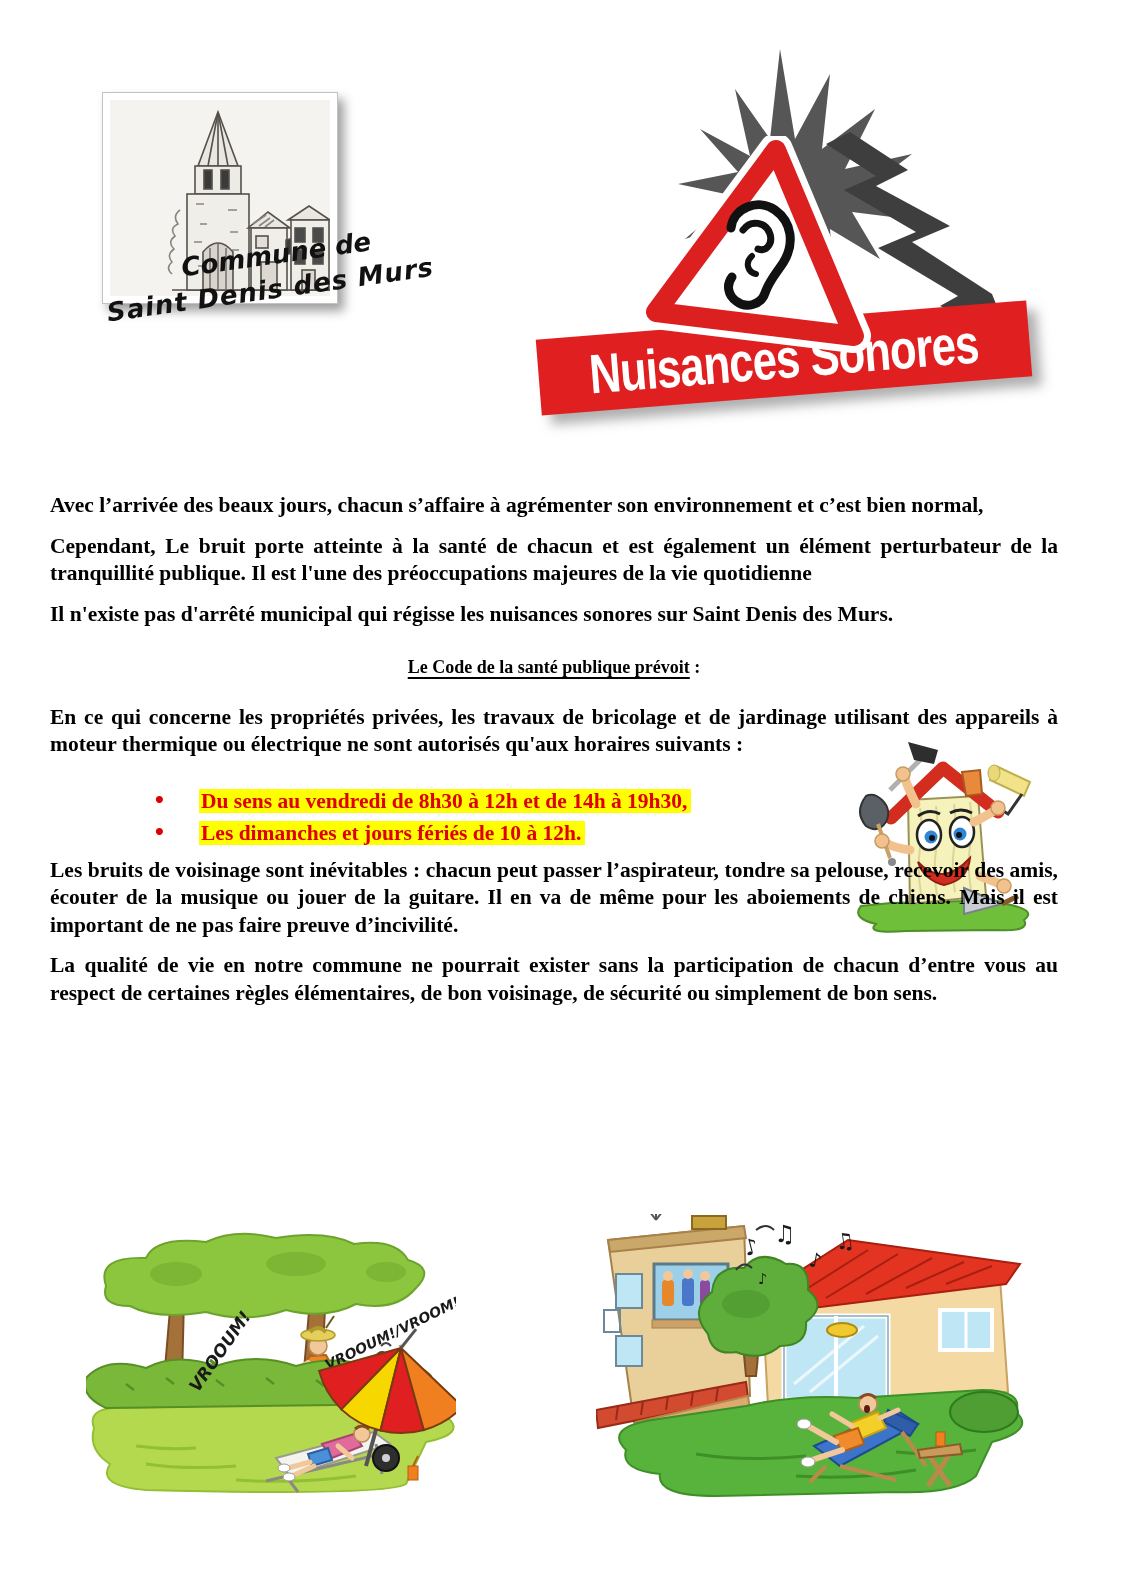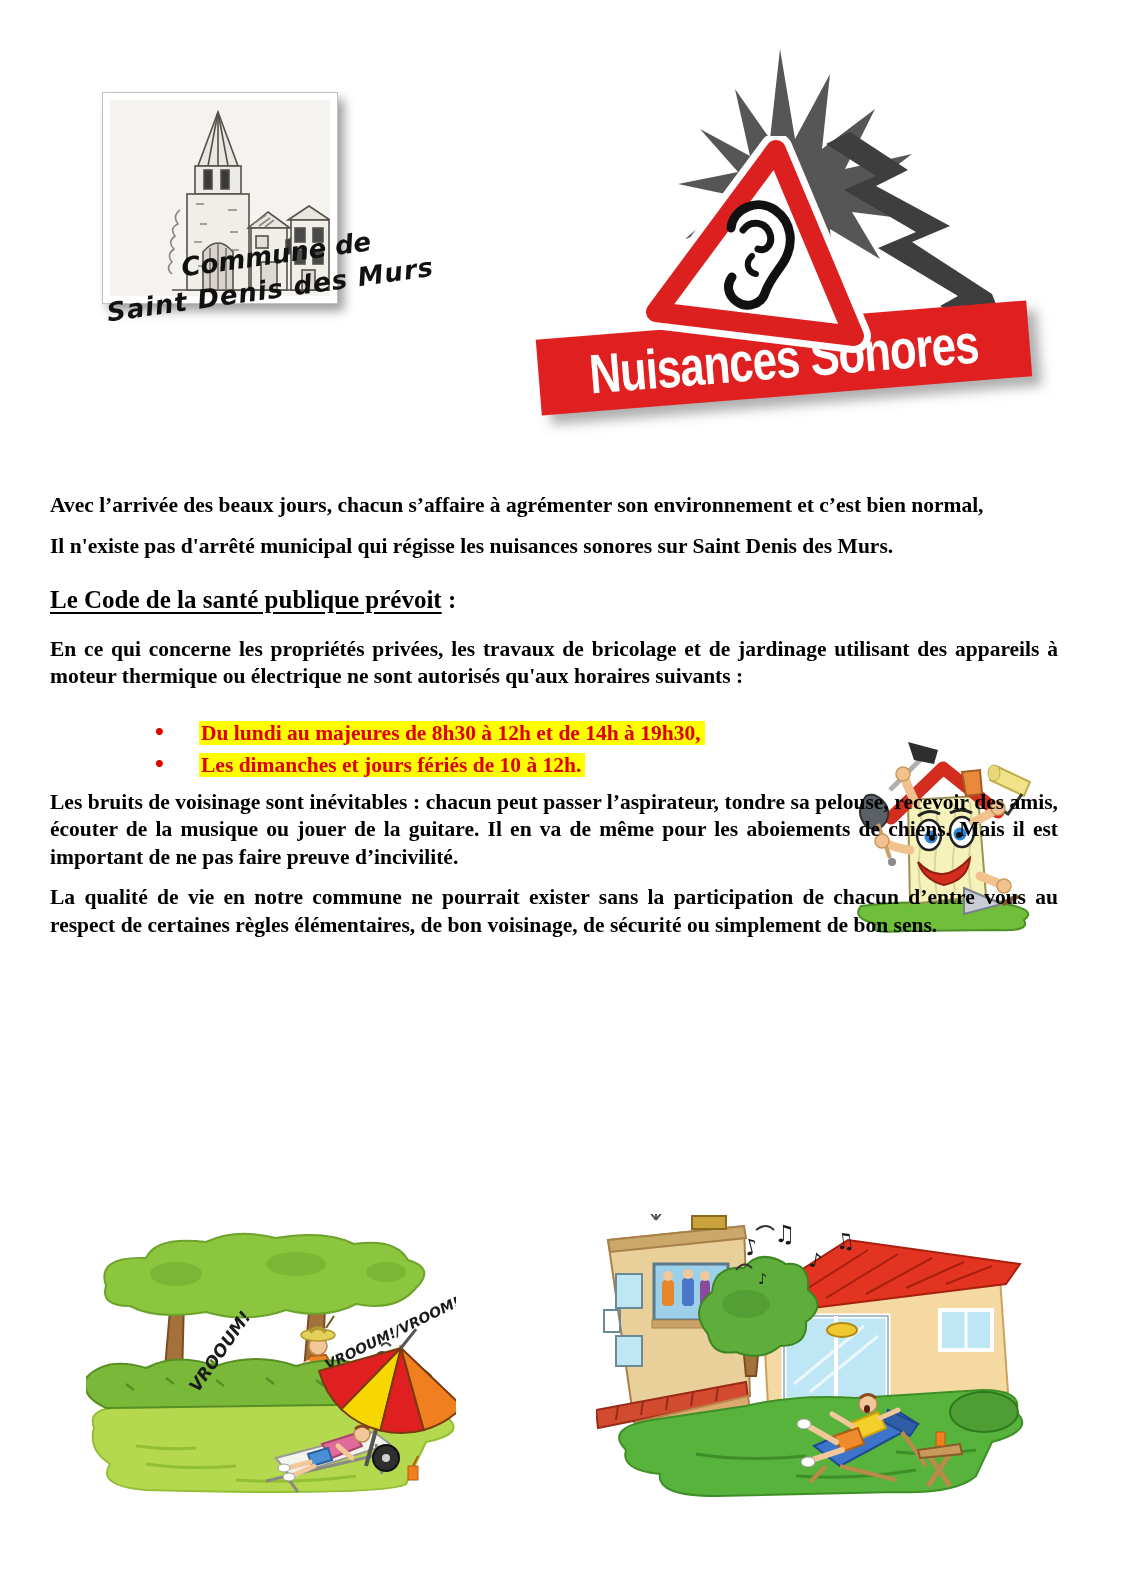--- a/index.html
+++ b/index.html
@@ -23,21 +23,21 @@
   .banner span{color:#fff;font-family:"Liberation Sans",sans-serif;font-weight:bold;
                font-size:47px;letter-spacing:-1px;white-space:nowrap;
                transform:scale(.93,1.18);}
   .tri-svg{position:absolute;left:626px;top:136px;z-index:3;}
 
   
   .content{position:absolute;left:50px;top:492px;width:1008px;font-size:21.5px;
            line-height:27.5px;text-align:justify;z-index:4;}
   .content p{margin:0 0 13px;}
   .content p.sp{margin-bottom:20px;font-family:Liberation Serif, serif;}
-  h2.heading{font-size:25px;line-height:27.5px;margin:26px 0 22px;text-align:left;font-weight:bold;}
+  h2.heading{font-size:18px;line-height:27.5px;margin:26px 0 22px;text-align:center;font-weight:bold;}
   h2.heading .u{text-decoration:underline;text-decoration-thickness:2px;text-underline-offset:4px;}
   .para-wrap{margin-right:230px;}
   ul.schedule{list-style:none;margin:26px 0 8px 103px;padding:0;text-align:left;}
   ul.schedule li{position:relative;padding-left:46px;line-height:32px;margin:0;}
   ul.schedule li::before{content:"•";position:absolute;left:0;top:-1px;color:#e00000;
                          font-family:"DejaVu Sans",sans-serif;font-size:20px;}
   .hl{background:#ffff00;color:#e00000;padding:0 4px 0 2px;}
 
   
   .art-house{position:absolute;left:846px;top:738px;z-index:3;}
@@ -147,25 +147,26 @@
     <polygon points="118,150 156,166 118,176" fill="#c9ced4" stroke="#7a8088" stroke-width="2"></polygon>
     <line x1="156" y1="166" x2="172" y2="158" stroke="#8a5a2a" stroke-width="5"></line>
     <circle cx="57" cy="36" r="7" fill="#f2c28e" stroke="#c99a5e" stroke-width="1.5"></circle>
     <circle cx="36" cy="103" r="7" fill="#f2c28e" stroke="#c99a5e" stroke-width="1.5"></circle>
     <circle cx="152" cy="70" r="7" fill="#f2c28e" stroke="#c99a5e" stroke-width="1.5"></circle>
     <circle cx="158" cy="148" r="7" fill="#f2c28e" stroke="#c99a5e" stroke-width="1.5"></circle>
   </svg>
 
   <main class="content">
     <p>Avec l’arrivée des beaux jours, chacun s’affaire à agrémenter son environnement et c’est bien normal,</p>
+    <p>Cependant, Le bruit porte atteinte à la santé de chacun et est également un élément perturbateur de la tranquillité publique. Il est l'une des préoccupations majeures de la vie quotidienne</p>
     <p class="sp">Il n'existe pas d'arrêté municipal qui régisse les nuisances sonores sur Saint Denis des Murs.</p>
     <h2 class="heading"><span class="u">Le Code de la santé publique prévoit</span><span> :</span></h2>
     <p class="para-wrap">En ce qui concerne les propriétés privées, les travaux de bricolage et de jardinage utilisant des appareils à moteur thermique ou électrique ne sont autorisés qu'aux horaires suivants :</p>
     <ul class="schedule">
-      <li><span class="hl">Du lundi au majeures de 8h30 à 12h et de 14h à 19h30,</span></li>
+      <li><span class="hl">Du sens au vendredi de 8h30 à 12h et de 14h à 19h30,</span></li>
       <li><span class="hl">Les dimanches et jours fériés de 10 à 12h.</span></li>
     </ul>
     <p>Les bruits de voisinage sont inévitables : chacun peut passer l’aspirateur, tondre sa pelouse, recevoir des amis, écouter de la musique ou jouer de la guitare. Il en va de même pour les aboiements de chiens. Mais il est important de ne pas faire preuve d’incivilité.</p>
     <p>La qualité de vie en notre commune ne pourrait exister sans la participation de chacun d’entre vous au respect de certaines règles élémentaires, de bon voisinage, de sécurité ou simplement de bon sens.</p>
   </main>
 
   <svg class="art-left" width="370" height="272" viewBox="0 0 370 272">
     <path d="M8,200 Q0,178 40,180 L330,172 Q368,170 362,190 Q380,206 340,214 L320,256 Q300,268 60,262 Q10,258 24,236 Q2,222 8,200 Z" fill="#b5d94e" stroke="#93bf35" stroke-width="2"></path>
     <path d="M60,236 q40,6 90,2 M150,252 q60,4 120,-4 M50,218 q30,4 60,2" stroke="#93bf35" stroke-width="3" fill="none"></path>
     <path d="M85,70 L78,152 L96,152 L98,70 Z" fill="#a5713a" stroke="#7a4e22" stroke-width="2"></path>

